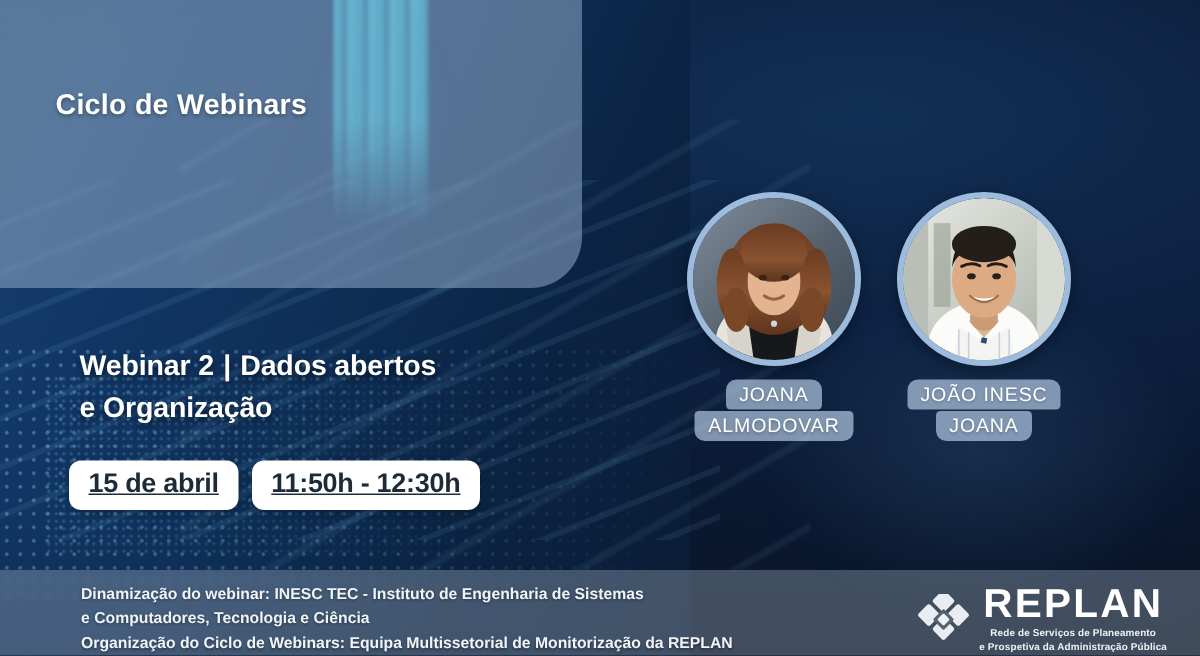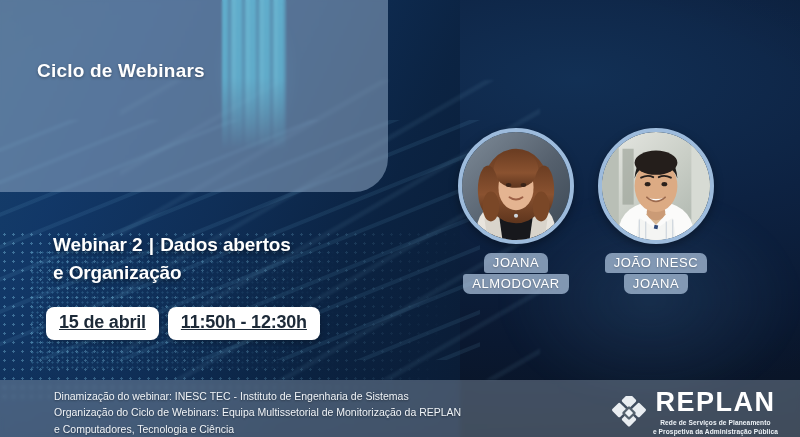--- a/index.html
+++ b/index.html
@@ -183,20 +183,21 @@
   .footer{
     position:absolute; left:0; bottom:0; width:800px; height:57px;
     background:rgba(150,166,182,0.40);
     backdrop-filter:blur(2px);
   }
   .footer-text{
     position:absolute; left:54px; top:8px;
     font-size:10.5px; color:#f0f4f8; line-height:1.55;
     text-shadow:0 1px 2px rgba(0,0,0,.4);
     white-space:nowrap;
+    font-weight:bold;
   }
   .logo{
     position:absolute; right:22px; top:9px;
     display:flex; align-items:center; gap:7px;
   }
   .logo-mark{ width:34px; height:34px; flex:0 0 34px; }
   .logo-words{ display:flex; flex-direction:column;text-align:center; }
   .logo-name{
     font-size:27px; font-weight:bold; color:#ffffff;
     letter-spacing:1.5px; line-height:1;
@@ -333,22 +334,22 @@
         <span class="name-line l1">JOÃO INESC</span>
         <span class="name-line l2">JOANA</span>
       </div>
     </div>
 
   </div>
 
   <div class="footer">
     <div class="footer-text">
       <div>Dinamização do webinar: INESC TEC - Instituto de Engenharia de Sistemas</div>
+      <div>e Computadores, Tecnologia e Ciência</div>
       <div>Organização do Ciclo de Webinars: Equipa Multissetorial de Monitorização da REPLAN</div>
-      <div>e Computadores, Tecnologia e Ciência</div>
     </div>
 
     <div class="logo">
       <svg class="logo-mark" viewBox="0 0 40 40">
         <g fill="#e9edf1">
           <rect x="2" y="10" width="13" height="13" rx="2" transform="rotate(45 8.5 16.5)"></rect>
           <rect x="25" y="10" width="13" height="13" rx="2" transform="rotate(45 31.5 16.5)"></rect>
           <rect x="13.5" y="-1" width="13" height="13" rx="2" transform="rotate(45 20 5.5)"></rect>
           <rect x="13.5" y="21" width="13" height="13" rx="2" transform="rotate(45 20 27.5)"></rect>
         </g>

